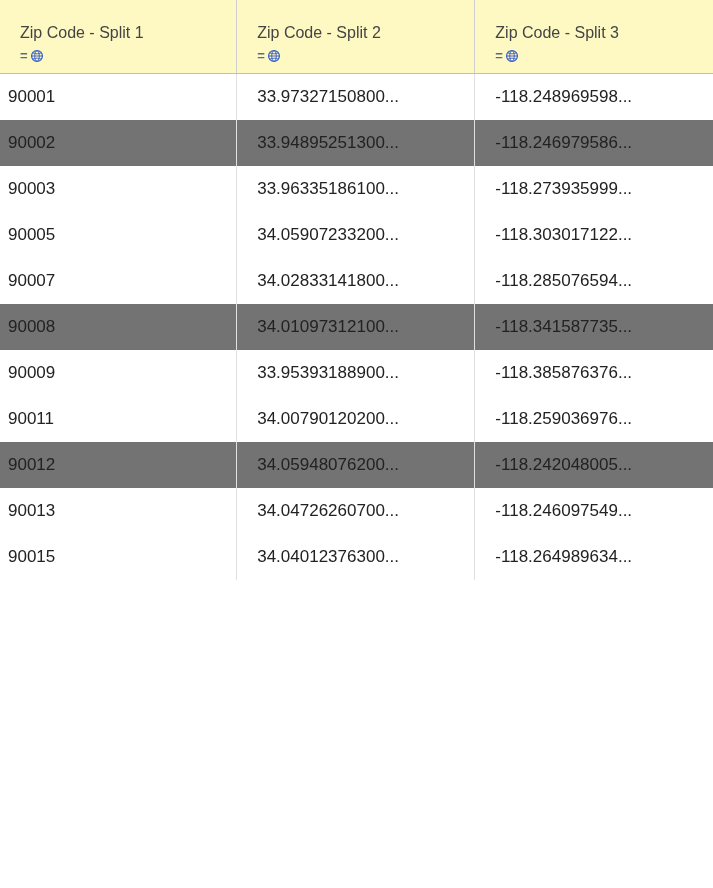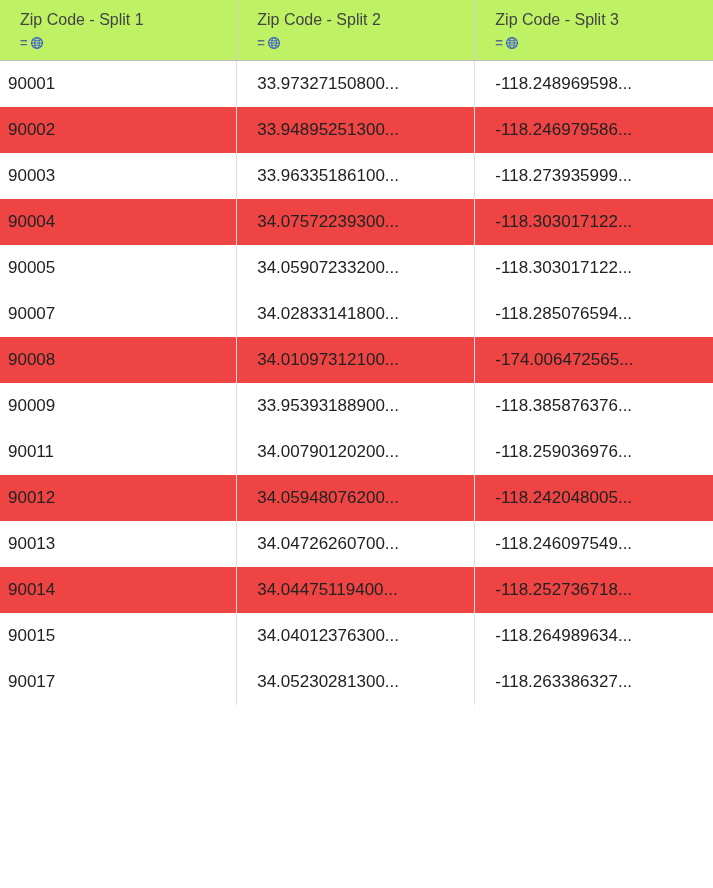--- a/index.html
+++ b/index.html
@@ -27,34 +27,34 @@
     white-space: nowrap;
     overflow: hidden;
     text-overflow: ellipsis;
     max-width: 0;
     font-size: 17px;
     color: #222;
   }
   .row .cell:last-child { border-right: none; }
   .head .hcell {
     display: table-cell;
-    padding: 11px 14px 10px 20px;
+    padding: 24px 14px 10px 20px;
     border-right: 1px solid #d0d0d0;
     border-bottom: 1px solid #bfbfbf;
-    background: #bef264;
+    background: #fef9c3;
     vertical-align: top;
     font-size: 16px;
     color: #444;
   }
   .head .hcell:last-child { border-right: none; }
   .col-a { width: 33.2%; padding-left: 8px; }
   .col-b { width: 33.4%; }
   .col-c { width: 33.4%; }
   .row.even .cell { background: #ffffff; }
-  .row.odd  .cell { background: #ef4444; }
+  .row.odd  .cell { background: #737373; }
   .hdr-label { font-weight: 400; color: #444; }
   .hdr-sub {
     margin-top: 6px;
     display: flex;
     align-items: center;
     gap: 2px;
   }
   .eq {
     font-size: 13px;
     color: #5a6a8a;
@@ -126,39 +126,34 @@
   <div class="row odd">
     <div class="cell col-a">90002</div>
     <div class="cell col-b">33.94895251300...</div>
     <div class="cell col-c">-118.246979586...</div>
   </div>
   <div class="row even">
     <div class="cell col-a">90003</div>
     <div class="cell col-b">33.96335186100...</div>
     <div class="cell col-c">-118.273935999...</div>
   </div>
-  <div class="row odd">
-    <div class="cell col-a">90004</div>
-    <div class="cell col-b">34.07572239300...</div>
-    <div class="cell col-c">-118.303017122...</div>
-  </div>
   <div class="row even">
     <div class="cell col-a">90005</div>
     <div class="cell col-b">34.05907233200...</div>
     <div class="cell col-c">-118.303017122...</div>
   </div>
   <div class="row even">
     <div class="cell col-a">90007</div>
     <div class="cell col-b">34.02833141800...</div>
     <div class="cell col-c">-118.285076594...</div>
   </div>
   <div class="row odd">
     <div class="cell col-a">90008</div>
     <div class="cell col-b">34.01097312100...</div>
-    <div class="cell col-c">-174.006472565...</div>
+    <div class="cell col-c">-118.341587735...</div>
   </div>
   <div class="row even">
     <div class="cell col-a">90009</div>
     <div class="cell col-b">33.95393188900...</div>
     <div class="cell col-c">-118.385876376...</div>
   </div>
   <div class="row even">
     <div class="cell col-a">90011</div>
     <div class="cell col-b">34.00790120200...</div>
     <div class="cell col-c">-118.259036976...</div>
@@ -166,28 +161,18 @@
   <div class="row odd">
     <div class="cell col-a">90012</div>
     <div class="cell col-b">34.05948076200...</div>
     <div class="cell col-c">-118.242048005...</div>
   </div>
   <div class="row even">
     <div class="cell col-a">90013</div>
     <div class="cell col-b">34.04726260700...</div>
     <div class="cell col-c">-118.246097549...</div>
   </div>
-  <div class="row odd">
-    <div class="cell col-a">90014</div>
-    <div class="cell col-b">34.04475119400...</div>
-    <div class="cell col-c">-118.252736718...</div>
-  </div>
   <div class="row even">
     <div class="cell col-a">90015</div>
     <div class="cell col-b">34.04012376300...</div>
     <div class="cell col-c">-118.264989634...</div>
   </div>
-  <div class="row even">
-    <div class="cell col-a">90017</div>
-    <div class="cell col-b">34.05230281300...</div>
-    <div class="cell col-c">-118.263386327...</div>
-  </div>
 </div>
 
 </body></html>

